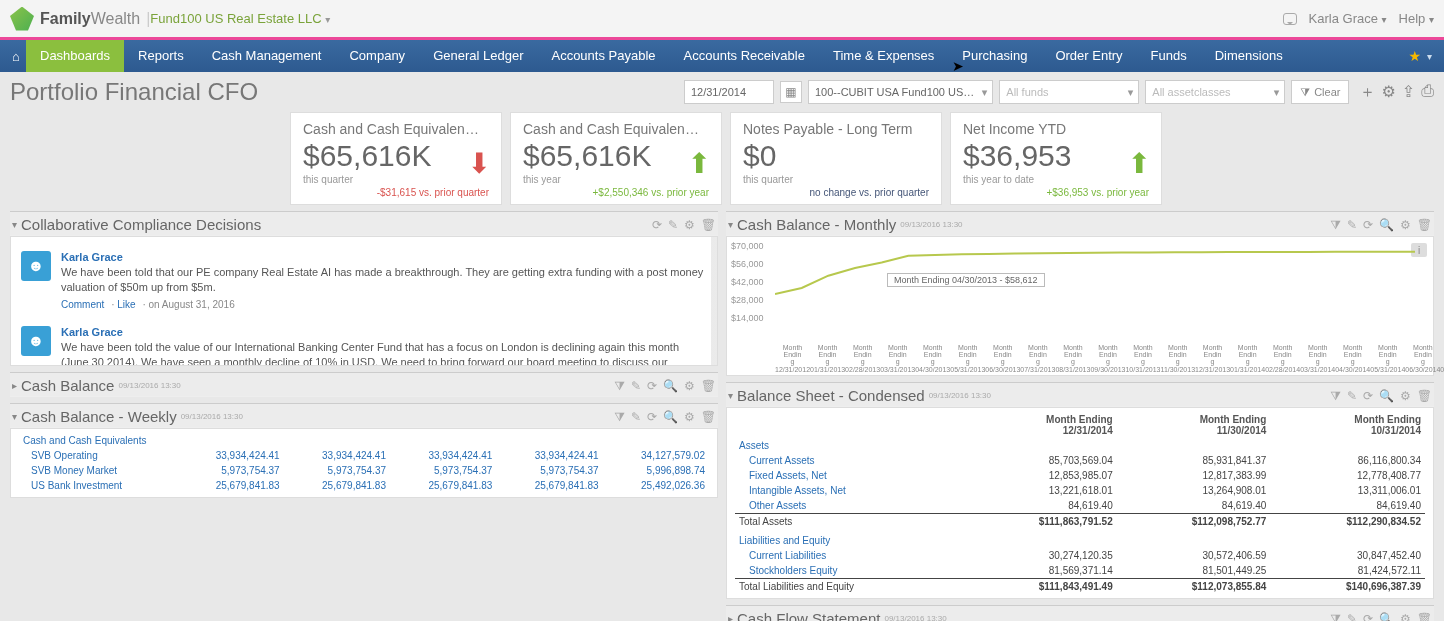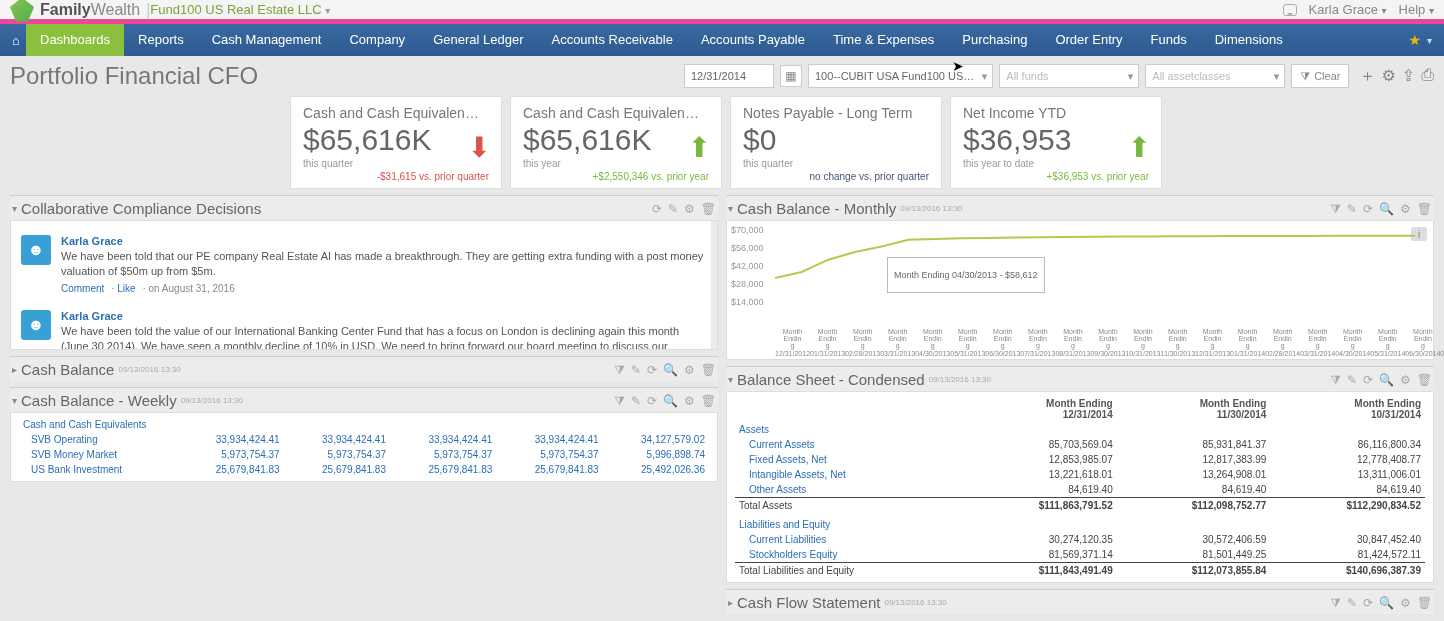--- a/index.html
+++ b/index.html
@@ -1,17 +1,17 @@
 <!DOCTYPE html>
 <html><head>
 <meta charset="utf-8">
 <style>
   * { box-sizing: border-box; margin: 0; padding: 0; }
   body { font-family: Arial, Helvetica, sans-serif; font-size: 12px; background: #e8e8e8; color: #444; width:1444px; }
-  .topbar { display:flex; align-items:center; height:24px; padding:0 10px; background:#f4f4f4; border-bottom:5px solid #ec4899; }
+  .topbar { display:flex; align-items:center; height:40px; padding:0 10px; background:#f4f4f4; border-bottom:3px solid #ec4899; }
   .logo { display:flex; align-items:center; gap:6px; font-size:16px; color:#666; }
   .logo-mark { width:24px; height:24px; background:linear-gradient(135deg,#8bc34a,#4caf50); clip-path:polygon(50% 0,100% 40%,75% 100%,25% 100%,0 40%); }
   .logo b{ color:#555; font-weight:600;}
   .logo .thin{ color:#888; font-weight:400;}
   .crumb { margin-left:0; font-size:13px; color:#7aa33a; }
   .crumb .caret{font-size:10px; color:#999;}
   .top-right{ margin-left:auto; display:flex; align-items:center; gap:12px; color:#888; font-size:13px;}
   .top-right .caret{font-size:10px;}
   .chatbub{ width:14px; height:12px; border:1.5px solid #aaa; border-radius:3px; position:relative;}
   .chatbub:after{content:'';position:absolute;bottom:-4px;left:3px;border:3px solid transparent;border-top-color:#aaa;}
@@ -61,21 +61,21 @@
   table{ border-collapse:collapse; width:100%; font-size:10px;}
   th,td{ padding:2px 4px; text-align:right; white-space:nowrap;}
   th:first-child,td:first-child{ text-align:left;}
   th{ color:#555; font-weight:600;}
   .lnk{ color:#2a6fb5;}
   .rownum{ text-align:right;}
   .tot td{ border-top:1px solid #444; font-weight:400;}
   
   .chart-wrap{ background:#fff; border:1px solid #ddd; padding:6px 8px 2px; height:140px; position:relative;}
   .ylab{ position:absolute; left:4px; font-size:9px; color:#999;}
-  .chart-tip{ position:absolute; left:160px; top:36px; border:1px solid #bbb; background:#fff; font-size:9px; color:#666; padding:12px 6px;}
+  .chart-tip{ position:absolute; left:160px; top:36px; border:1px solid #bbb; background:#fff; font-size:9px; color:#666; padding:1px 6px;}
   .info-icon{ position:absolute; right:6px; top:6px; width:16px; height:14px; background:#ddd; border-radius:2px; display:flex; align-items:center; justify-content:center; font-size:10px; color:#888;}
   svg.chartsvg{ position:absolute; left:48px; right:8px; top:8px; height:86px; width:640px;}
   .xaxis{ position:absolute; left:48px; right:8px; bottom:2px; display:flex; font-size:7px; color:#888;}
   .xaxis div{ flex:1; text-align:center; line-height:1.05;}
   
   .bs td{ font-size:10px;}
   .bs .hdr td{ color:#555; font-weight:600; text-align:right;}
   .bs .sec{ color:#2a6fb5;}
   .bs .ind{ padding-left:14px; color:#2a6fb5;}
   .cursor{ position:absolute; left:952px; top:58px; font-size:14px; color:#000; pointer-events:none;}
@@ -101,22 +101,22 @@
 </div>
 
 <div class="navbar">
   <div class="nav-home">⌂</div>
   <div id="nav-items" style="display: flex;">
       <span class="nav-item active">Dashboards</span>
       <span class="nav-item">Reports</span>
       <span class="nav-item">Cash Management</span>
       <span class="nav-item">Company</span>
       <span class="nav-item">General Ledger</span>
+      <span class="nav-item">Accounts Payable</span>
       <span class="nav-item">Accounts Receivable</span>
-      <span class="nav-item">Accounts Payable</span>
       <span class="nav-item">Time &amp; Expenses</span>
       <span class="nav-item">Purchasing</span>
       <span class="nav-item">Order Entry</span>
       <span class="nav-item">Funds</span>
       <span class="nav-item">Dimensions</span>
     </div>
   <div class="nav-right">
     <span class="star">★</span>
     <span style="font-size:10px;color:#cde">▾</span>
   </div>

